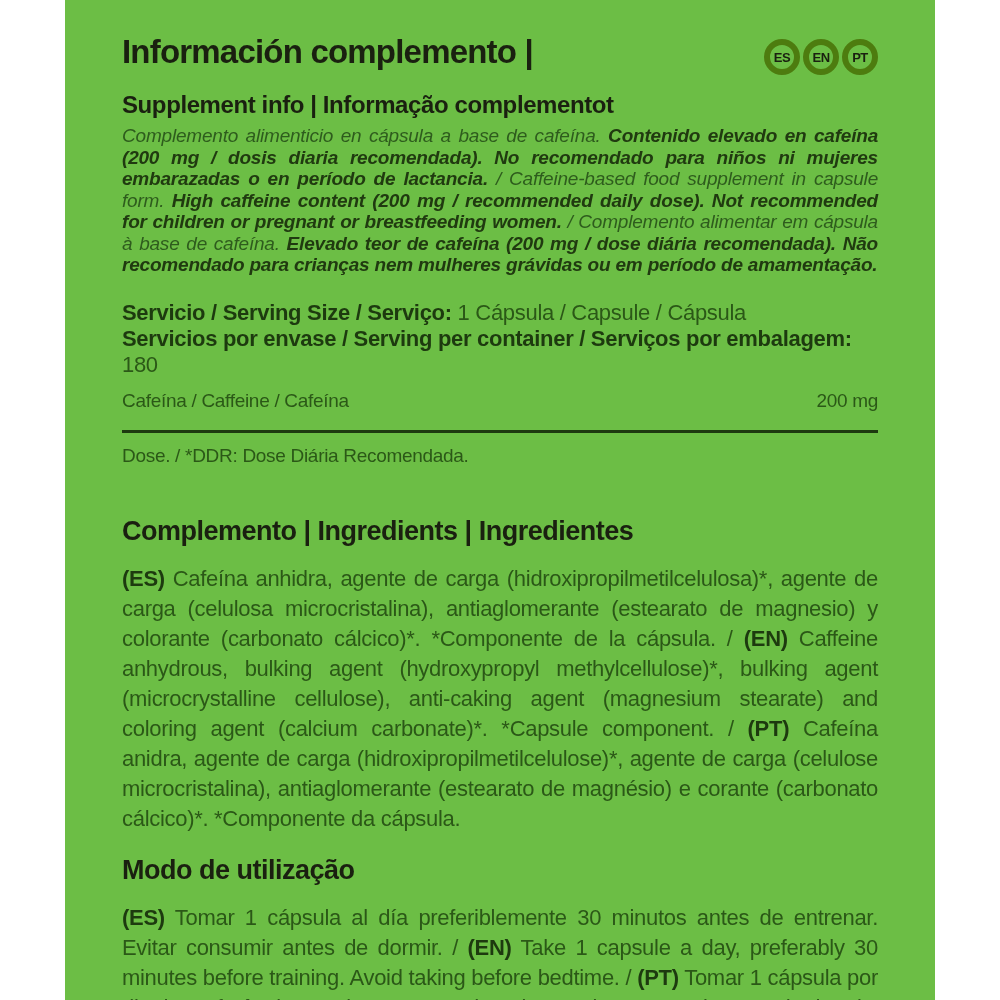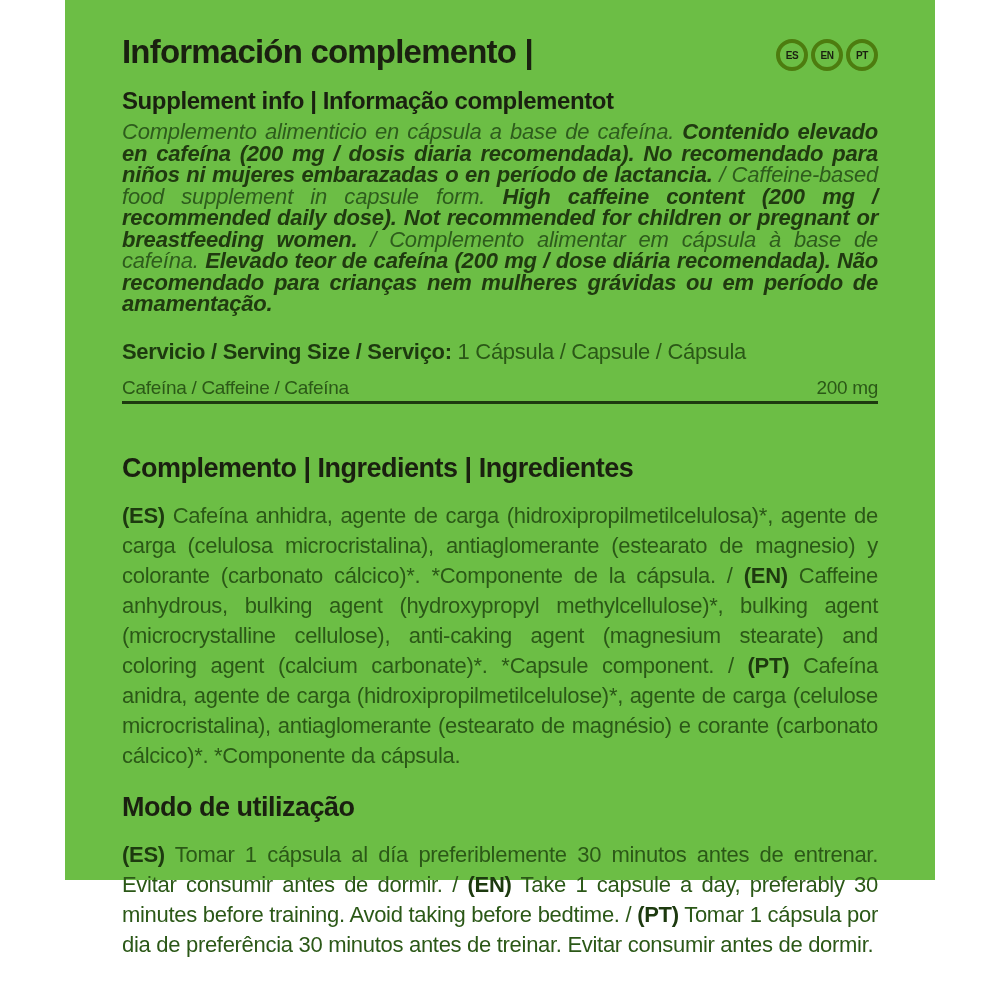--- a/index.html
+++ b/index.html
@@ -15,21 +15,21 @@
     position: relative;
     width: 1000px;
     height: 1000px;
     background: #ffffff;
   }
   .label-panel {
     position: absolute;
     left: 65px;
     top: 0;
     width: 870px;
-    height: 880px;
+    height: 1000px;
     background: #6cbe45;
     box-sizing: border-box;
     padding: 34px 57px 0 57px;
   }
   
   .header-row {
     display: flex;
     justify-content: space-between;
     align-items: flex-start;
   }
@@ -42,45 +42,45 @@
     white-space: nowrap;
   }
   .badges {
     display: flex;
     gap: 3px;
     margin-top: 5px;
   }
   .badge {
     width: 24px;
     height: 24px;
-    border: 4px solid #4d7c0f;
+    border: 6px solid #4d7c0f;
     border-radius: 50%;
     display: flex;
     align-items: center;
     justify-content: center;
-    font-size: 10px;
+    font-size: 13px;
     font-weight: bold;
     color: #1a2010;
     letter-spacing: -0.5px;
     flex: 0 0 auto;
   }
   .subtitle {
     font-size: 24px;
     font-weight: bold;
     color: #1a2010;
     letter-spacing: -0.4px;
     line-height: 27px;
     margin-top: 16px;
     white-space: nowrap;
   }
   
   .intro {
     margin-top: 7px;
     font-style: italic;
-    font-size: 22px;
+    font-size: 19px;
     line-height: 21.5px;
     text-align: justify;
     color: #2e5c1d;
     letter-spacing: -0.2px;
   }
   .intro .b { font-weight: bold; color: #203a10; }
   
   .serving {
     margin-top: 24px;
     font-size: 22px;
@@ -98,21 +98,21 @@
     letter-spacing: -0.3px;
   }
   
   .nutrient-row {
     margin-top: 12px;
     display: flex;
     justify-content: space-between;
     align-items: baseline;
     font-size: 19px;
     color: #2b5817;
-    padding-bottom: 2px;
+    padding-bottom: 18px;
     letter-spacing: -0.3px;
   }
   .nutrient-rule {
     height: 3px;
     background: #1d3a0f;
     width: 100%;
   }
   
   .footnote {
     margin-top: 12px;
@@ -154,29 +154,31 @@
         <div class="badge">EN</div>
         <div class="badge">PT</div>
       </div>
     </div>
     <div class="subtitle">Supplement info | Informação complementot</div>
 
     <div class="intro"><span>Complemento alimenticio en cápsula a base de cafeína. </span><span class="b">Contenido elevado en cafeína (200 mg / dosis diaria recomendada). No recomendado para niños ni mujeres embarazadas o en período de lactancia.</span><span> / Caffeine-based food supplement in capsule form. </span><span class="b">High caffeine content (200 mg / recommended daily dose). Not recommended for children or pregnant or breastfeeding women.</span><span> / Complemento alimentar em cápsula à base de cafeína. </span><span class="b">Elevado teor de cafeína (200 mg / dose diária recomendada). Não recomendado para crianças nem mulheres grávidas ou em período de amamentação.</span></div>
 
     <div class="serving">
       <div><span class="b">Servicio / Serving Size / Serviço:</span><span> 1 Cápsula / Capsule / Cápsula</span></div>
+      <div><span class="b">Servicios por envase / Serving per container / Serviços por embalagem:</span><span> 180</span></div>
     </div>
 
     <div class="nutrient-row">
       <span>Cafeína / Caffeine / Cafeína</span>
       <span>200 mg</span>
     </div>
     <div class="nutrient-rule"></div>
 
     <div class="footnote">
+      <div>Dose. / *DDR: Dose Diária Recomendada.</div>
     </div>
 
     <div class="ingredients-section">
       <div class="section-heading">Complemento | Ingredients | Ingredientes</div>
       <div class="body-par"><span class="b">(ES)</span><span> Cafeína anhidra, agente de carga (hidroxipropilmetilcelulosa)*, agente de carga (celulosa microcristalina), antiaglomerante (estearato de magnesio) y colorante (carbonato cálcico)*. *Componente de la cápsula. / </span><span class="b">(EN)</span><span> Caffeine anhydrous, bulking agent (hydroxypropyl methylcellulose)*, bulking agent (microcrystalline cellulose), anti-caking agent (magnesium stearate) and coloring agent (calcium carbonate)*. *Capsule component. / </span><span class="b">(PT)</span><span> Cafeína anidra, agente de carga (hidroxipropilmetilcelulose)*, agente de carga (celulose microcristalina), antiaglomerante (estearato de magnésio) e corante (carbonato cálcico)*. *Componente da cápsula.</span></div>
     </div>
 
     <div class="usage-section">
       <div class="section-heading">
         <div>Modo de utilização</div>

